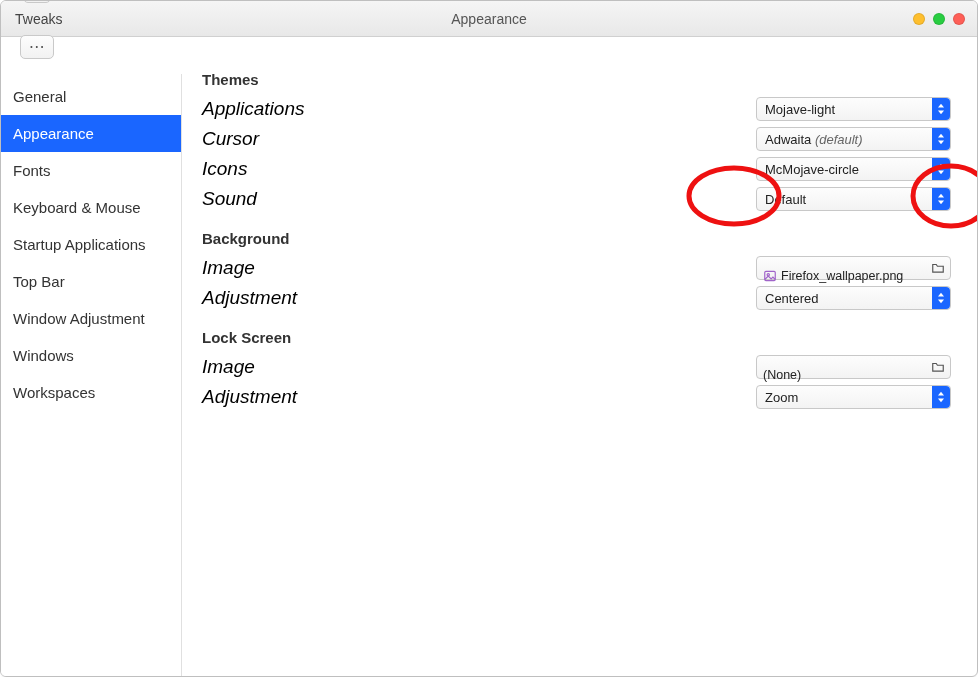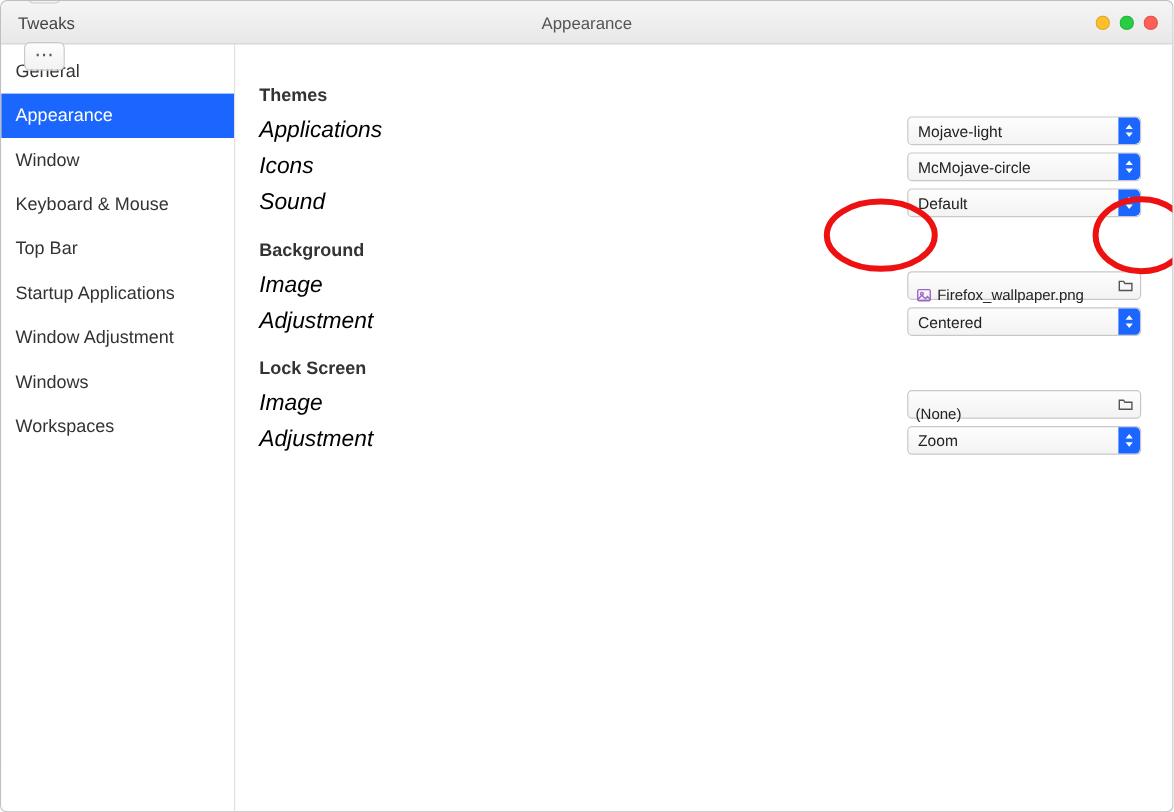--- a/index.html
+++ b/index.html
@@ -11,21 +11,21 @@
   .icon-btn svg { width: 14px; height: 14px; stroke: #555; }
   .app-title { font-size: 14px; color: #444; font-weight: 500; margin-left: 4px; }
   .elips-btn { font-size: 16px; line-height: 1; color: #555; padding: 0 8px; }
   .center-title { position: absolute; left: 50%; transform: translateX(-50%); font-size: 14px; color: #555; }
   .traffic { position: absolute; right: 12px; display: flex; gap: 8px; }
   .traffic span { width: 12px; height: 12px; border-radius: 50%; display: block; border: 1px solid rgba(0,0,0,0.1); }
   .traffic .y { background: #febf2e; }
   .traffic .g { background: #29cd41; }
   .traffic .r { background: #fe5f57; }
   .body { flex: 1; display: flex; min-height: 0; }
-  .sidebar { width: 195px; border-right: 1px solid #e0e0e0; background: #fff; padding-top: 4px; }
+  .sidebar { width: 181px; border-right: 1px solid #e0e0e0; background: #fff; padding-top: 4px; margin-top: 37px; }
   .sidebar-item { padding: 10px 12px; font-size: 15px; color: #333; cursor: default; }
   .sidebar-item.selected { background: #1a66ff; color: #fff; }
   .content { flex: 1; padding: 22px 26px 0 20px; overflow: auto; position: relative; }
   .section-title { font-weight: 700; font-size: 15px; margin-top: 16px; margin-bottom: 6px; }
   .section-title:first-child { margin-top: 12px; }
   .row { display: flex; align-items: center; height: 30px; }
   .row-label { width: 300px; font-size: 19px; color: #000000; font-style: italic; }
   .row-control { margin-left: auto; width: 195px; }
   .select { position: relative; height: 24px; border: 1px solid #c8c8c8; border-radius: 4px; background: linear-gradient(#fdfdfd,#f3f3f3); display: flex; align-items: center; padding: 0 22px 0 8px; font-size: 13px; color: #222; }
   .select .handle { position: absolute; right: 0; top: 0; bottom: 0; width: 18px; background: #1a66ff; border-top-right-radius: 4px; border-bottom-right-radius: 4px; display: flex; align-items: center; justify-content: center; }
@@ -63,24 +63,24 @@
       <span class="g"></span>
       <span class="r"></span>
     </div>
   </div>
 
   <div class="body">
 
     <div class="sidebar">
       <div class="sidebar-item"><span>General</span></div>
       <div class="sidebar-item selected"><span>Appearance</span></div>
-      <div class="sidebar-item"><span>Window</span></div>
+      <div class="sidebar-item"><span>Fonts</span></div>
       <div class="sidebar-item"><span>Keyboard &amp; Mouse</span></div>
+      <div class="sidebar-item"><span>Startup Applications</span></div>
       <div class="sidebar-item"><span>Top Bar</span></div>
-      <div class="sidebar-item"><span>Startup Applications</span></div>
       <div class="sidebar-item"><span>Window Adjustment</span></div>
       <div class="sidebar-item"><span>Windows</span></div>
       <div class="sidebar-item"><span>Workspaces</span></div>
     </div>
 
     <div class="content">
 
       <div class="section-title">Themes</div>
 
       <div class="row">
@@ -91,20 +91,34 @@
             <span class="handle">
                 <svg viewBox="0 0 10 16">
                   <polygon points="5,1 9,6 1,6"></polygon>
                   <polygon points="1,10 9,10 5,15"></polygon>
                 </svg>
               </span>
           </div>
         </div>
       </div>
 
+      <div class="row">
+        <div class="row-label">Cursor</div>
+        <div class="row-control">
+          <div class="select">
+            <span><span>Adwaita</span> <span class="italic">(default)</span></span>
+            <span class="handle">
+                <svg viewBox="0 0 10 16">
+                  <polygon points="5,1 9,6 1,6"></polygon>
+                  <polygon points="1,10 9,10 5,15"></polygon>
+                </svg>
+              </span>
+          </div>
+        </div>
+      </div>
 
       <div class="row">
         <div class="row-label">Icons</div>
         <div class="row-control">
           <div class="select">
             <span>McMojave-circle</span>
             <span class="handle">
                 <svg viewBox="0 0 10 16">
                   <polygon points="5,1 9,6 1,6"></polygon>
                   <polygon points="1,10 9,10 5,15"></polygon>

